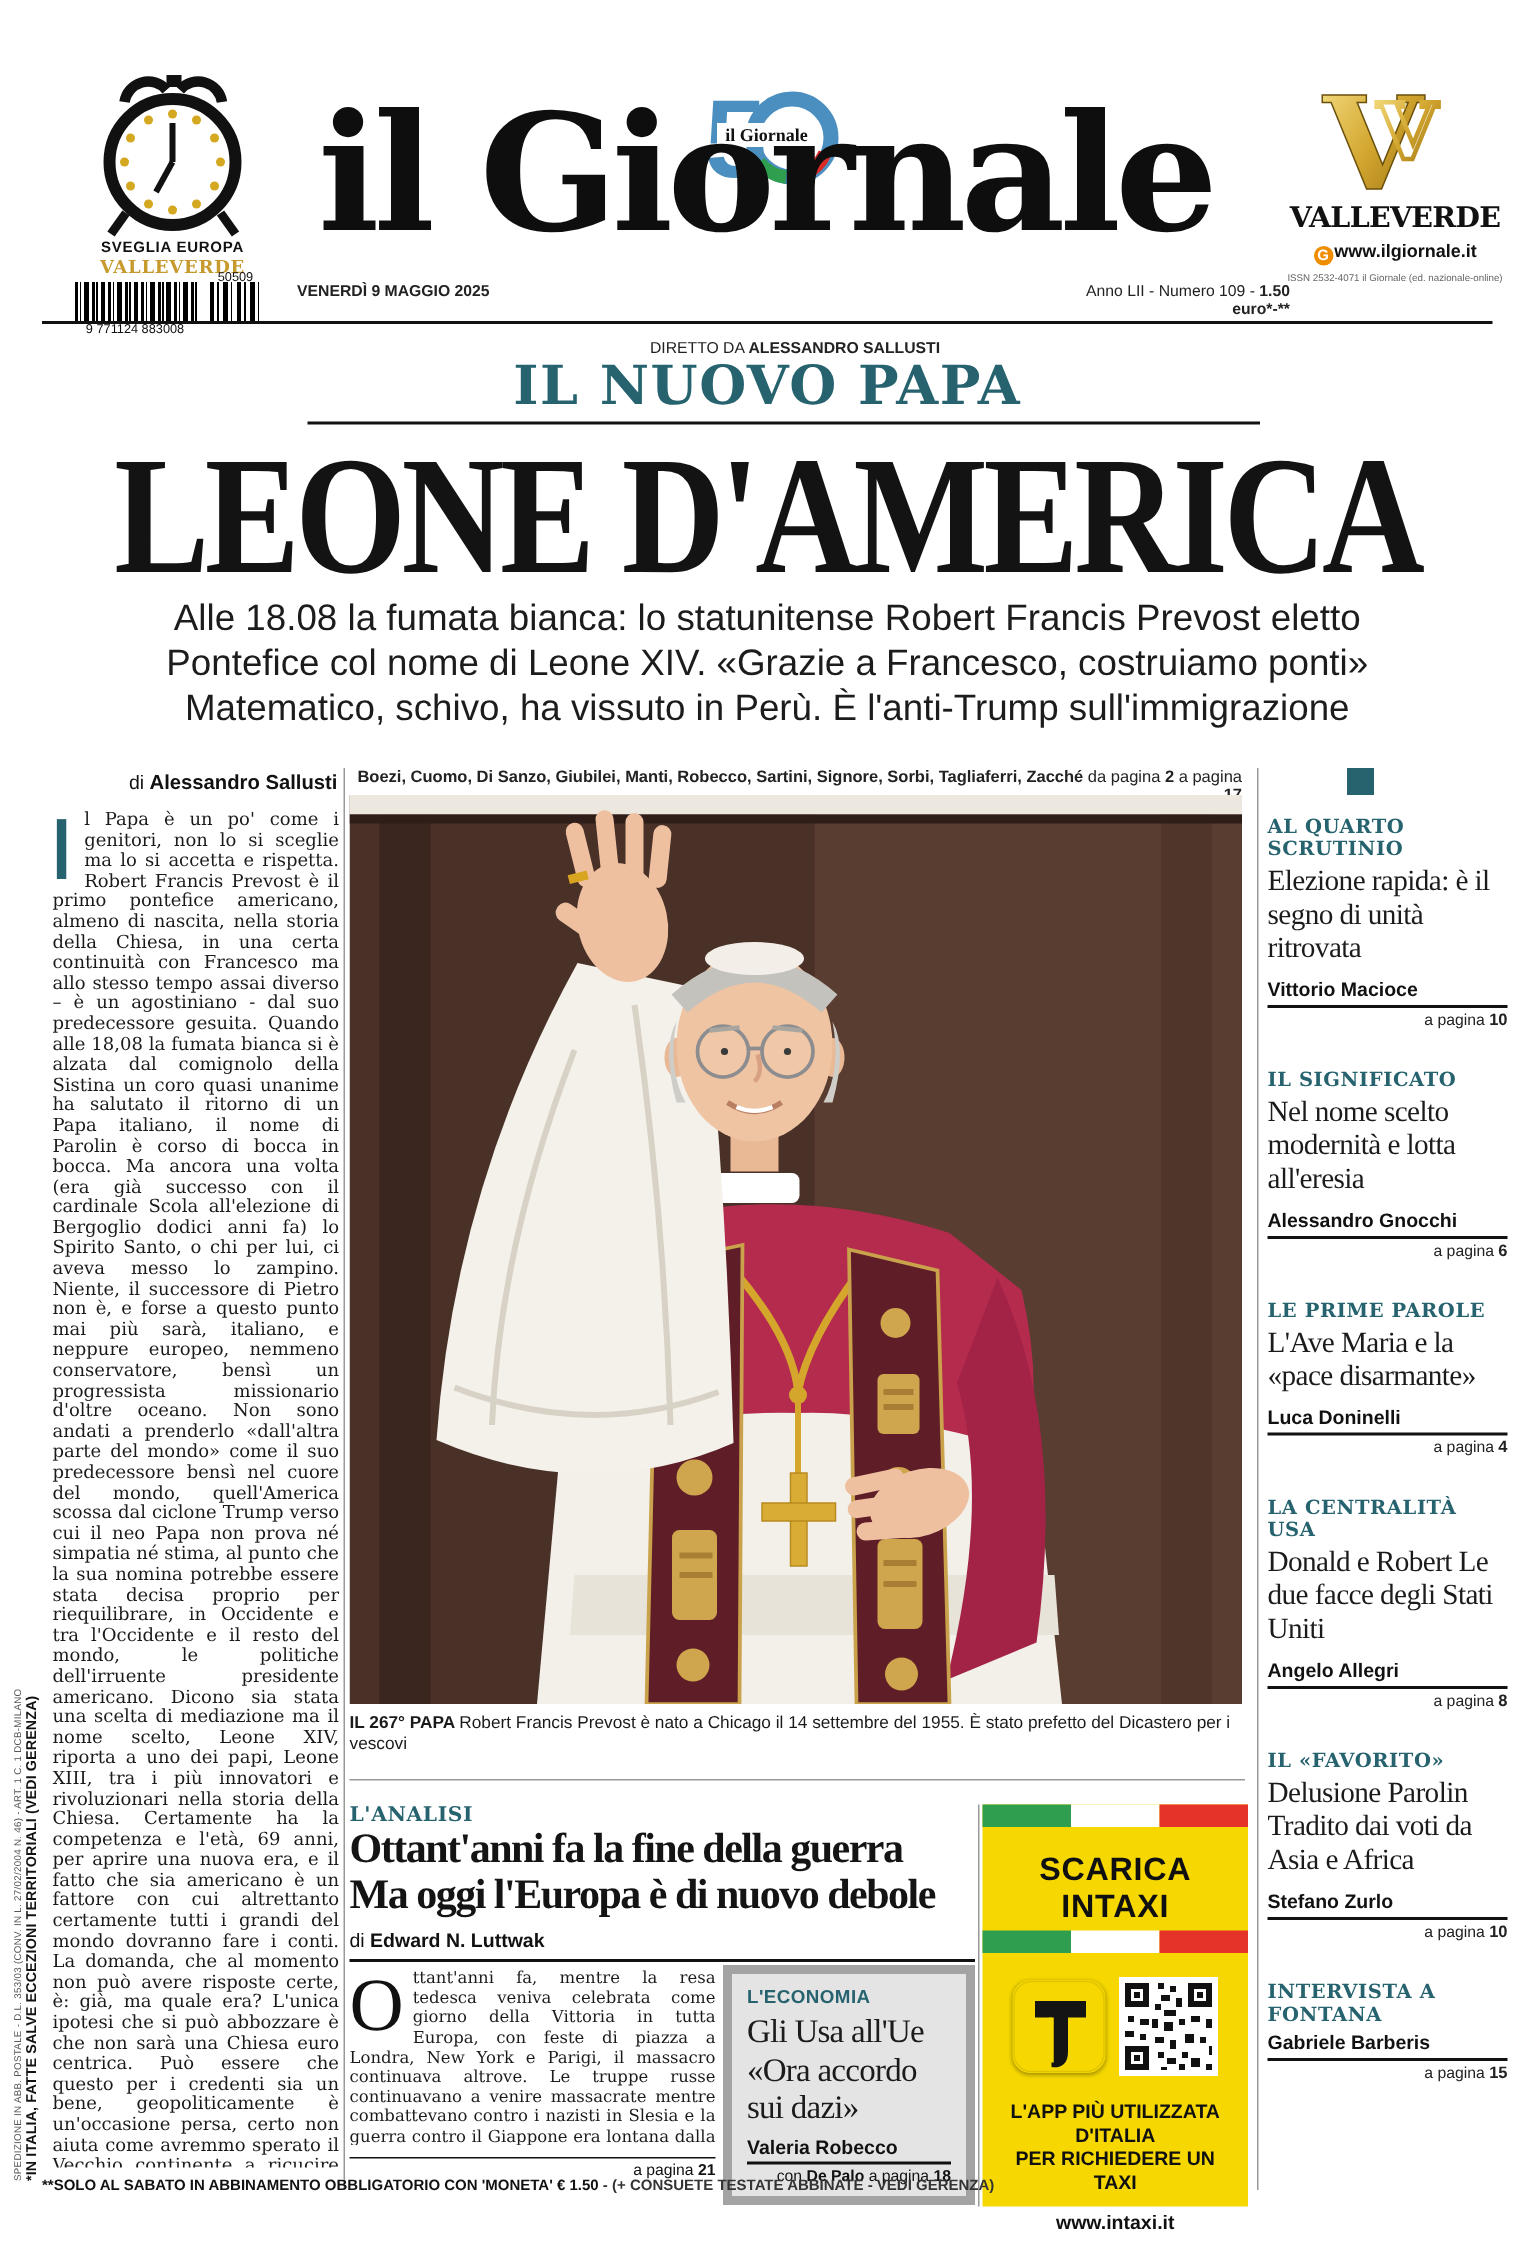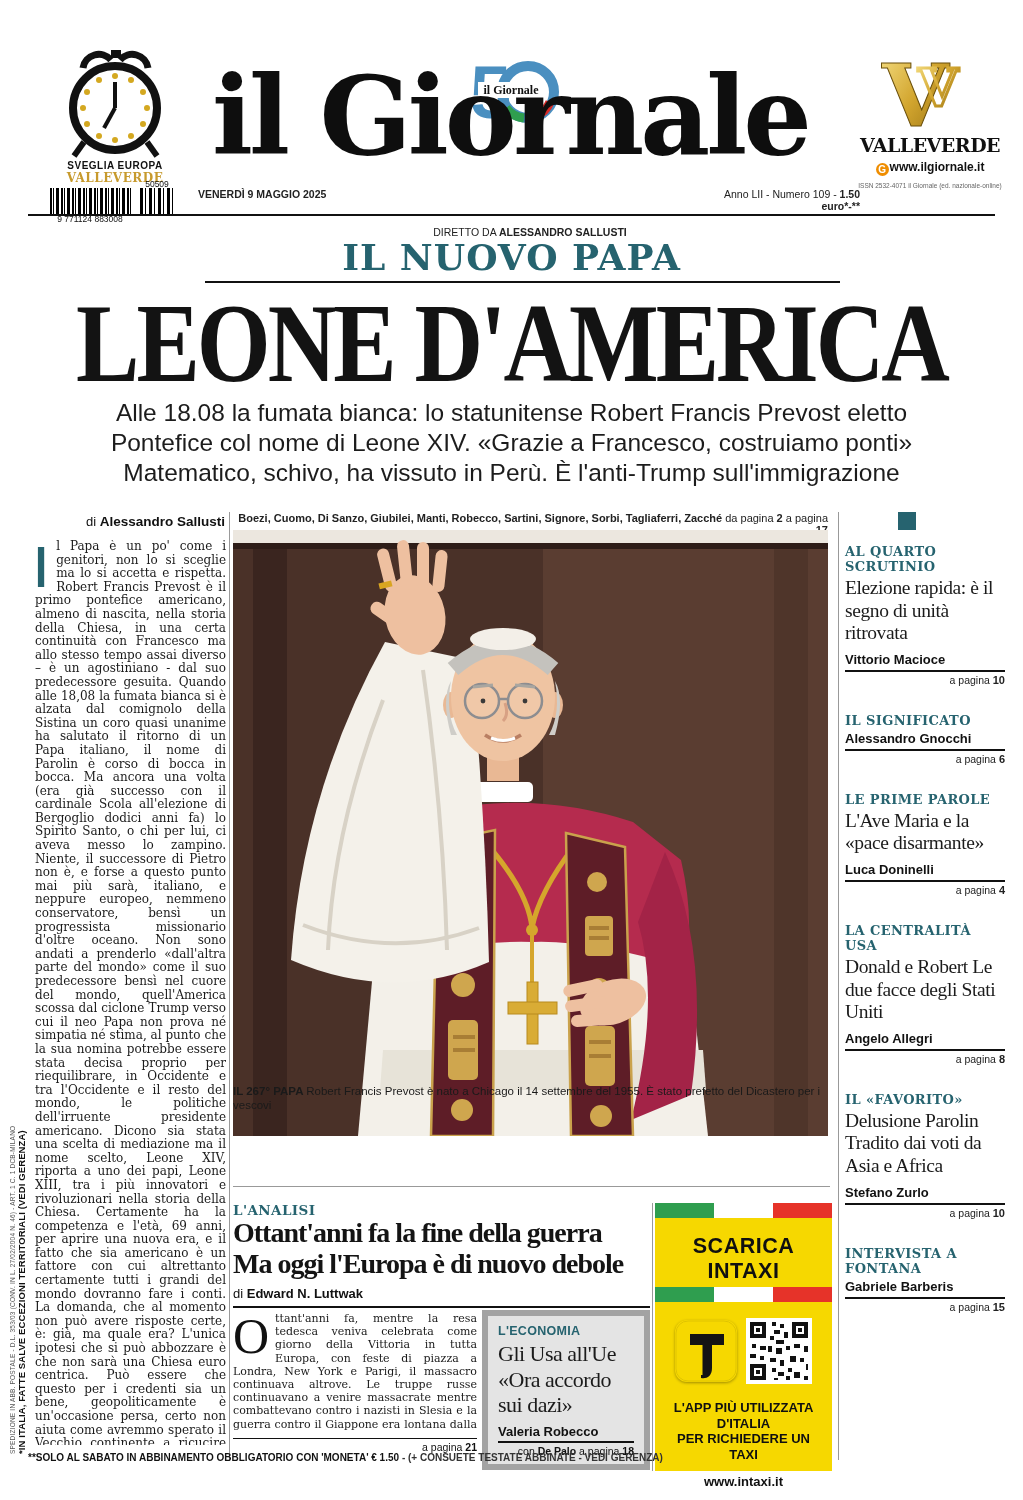--- a/index.html
+++ b/index.html
@@ -42,21 +42,21 @@
   .lead-byline{left:35px;top:514px;width:190px;text-align:right;font-size:13px;}
   .lead-byline b{font-size:13.5px;}
   .lead-body{left:35px;top:540px;width:191px;height:905px;overflow:hidden;
     font-family:"DejaVu Serif",serif;font-size:12px;line-height:13.6px;text-align:justify;color:#1a1a1a;}
   .dropcap-I{float:left;font-family:"Liberation Sans",sans-serif;font-weight:900;font-size:58px;
     line-height:50px;color:#26636f;margin:2px 5px 0 0;transform:scaleX(.75);transform-origin:left;}
   .dropcap-O{float:left;font-family:"Liberation Serif",serif;font-size:50px;line-height:44px;
     color:#111;margin:2px 6px 0 0;font-weight:400;}
 
   .photo-byline{left:233px;top:512px;width:595px;text-align:right;font-size:11px;color:#222;}
-  .caption{left:233px;top:1084px;width:595px;font-size:11.5px;line-height:14px;color:#1a1a1a;}
+  .caption{left:233px;top:1142px;width:595px;font-size:11.5px;line-height:14px;color:#1a1a1a;}
 
   
   .sidebar{left:845px;top:510px;width:160px;}
   .teal-sq{width:18px;height:18px;background:#26636f;margin:2px 0 14px 53px;}
   .sb-item{margin-bottom:27px;}
   .sb-kicker{font-family:"DejaVu Serif",serif;font-weight:bold;font-size:13px;letter-spacing:.4px;
     color:#26636f;margin-bottom:3px;}
   .sb-title{font-family:"Liberation Serif",serif;font-size:19.5px;letter-spacing:-.4px;
     line-height:1.16;color:#1b1b1b;margin-bottom:7px;}
   .sb-author{font-size:13px;font-weight:bold;border-bottom:2px solid #111;padding-bottom:3px;}
@@ -292,20 +292,21 @@
     <div class="teal-sq"></div>
 
     <div class="sb-item">
       <div class="sb-kicker">AL QUARTO SCRUTINIO</div>
       <div class="sb-title">Elezione rapida: è il segno di unità ritrovata</div>
       <div class="sb-author">Vittorio Macioce</div>
       <div class="sb-page"><span>a pagina </span><b>10</b></div>
     </div>
     <div class="sb-item">
       <div class="sb-kicker">IL SIGNIFICATO</div>
+      <div class="sb-title">Nel nome scelto modernità e lotta all'eresia</div>
       <div class="sb-author">Alessandro Gnocchi</div>
       <div class="sb-page"><span>a pagina </span><b>6</b></div>
     </div>
     <div class="sb-item">
       <div class="sb-kicker">LE PRIME PAROLE</div>
       <div class="sb-title">L'Ave Maria e la «pace disarmante»</div>
       <div class="sb-author">Luca Doninelli</div>
       <div class="sb-page"><span>a pagina </span><b>4</b></div>
     </div>
     <div class="sb-item">

